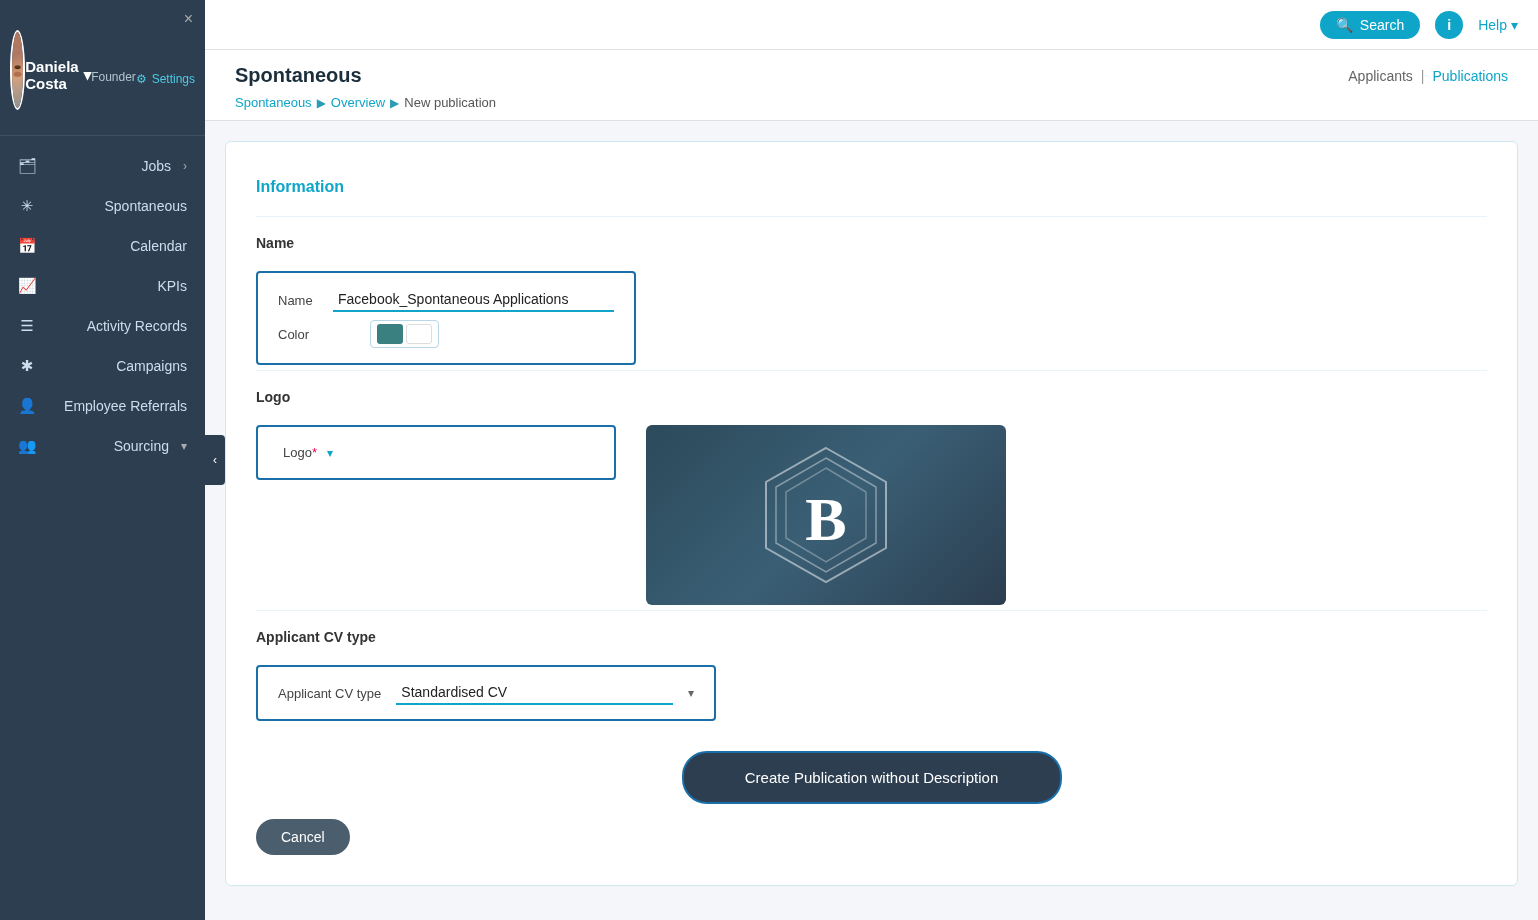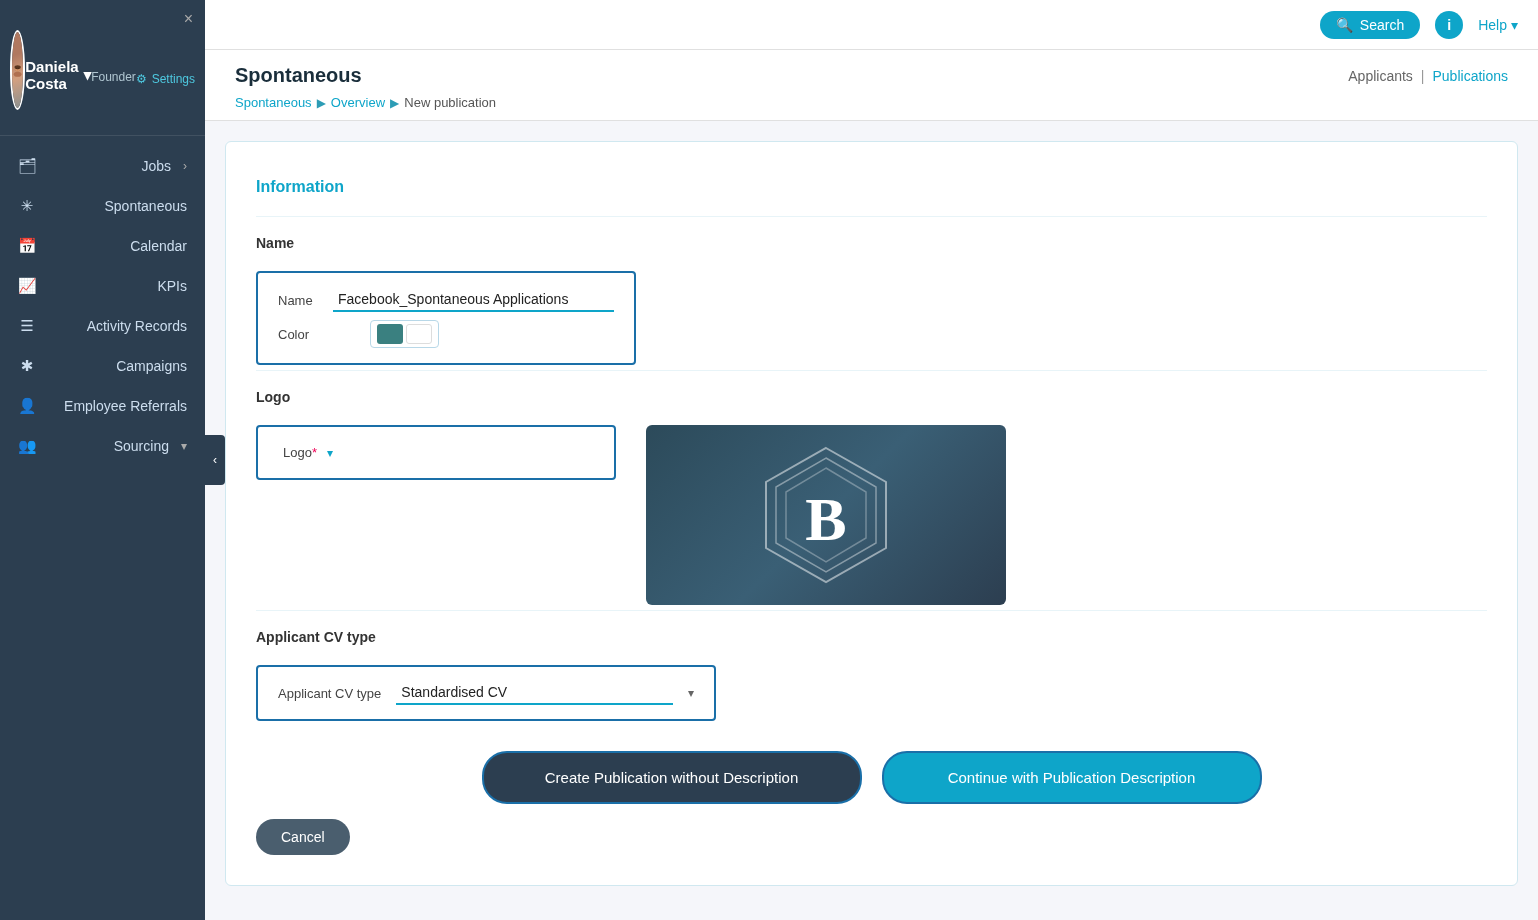--- a/index.html
+++ b/index.html
@@ -584,21 +584,20 @@
               <option>Standardised CV</option>
               <option>Custom CV</option>
               <option>No CV</option>
             </select>
             <span class="cv-select-arrow">▾</span>
           </div>
         </div>
 
         <div class="buttons-row">
           <button class="btn-dark">Create Publication without Description</button>
-          <button class="btn-cyan">Continue with Publication Description</button>
         </div>
 
         <div class="cancel-row">
           <button class="btn-cancel">Cancel</button>
         </div>
       </div>
     </div>
   </div>
 </div>
 

